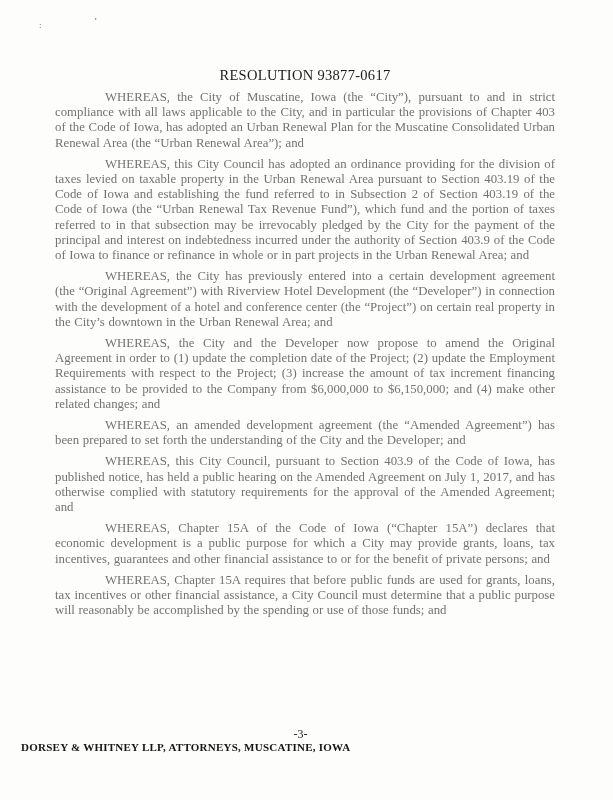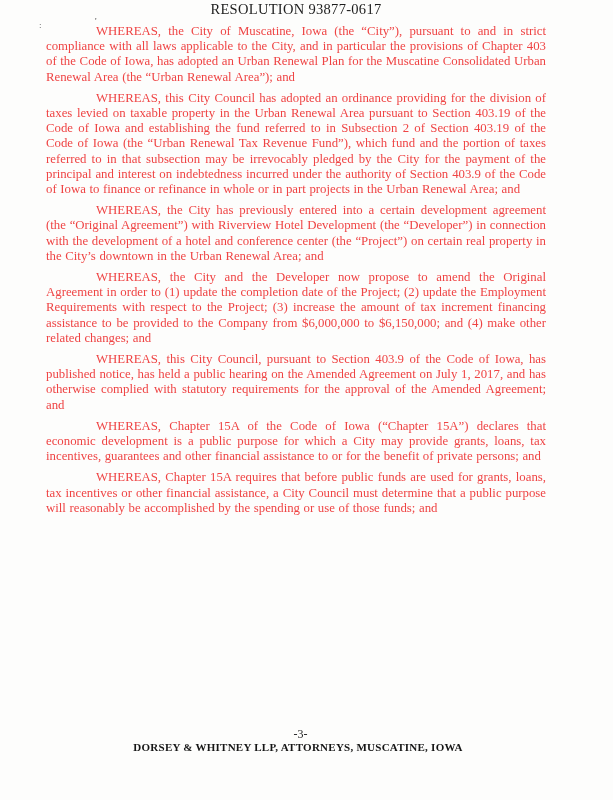--- a/index.html
+++ b/index.html
@@ -30,22 +30,23 @@
     position: absolute;
     top: 33px;
     left: 68px;
     font-size: 8.6px;
     letter-spacing: 0.15px;
     color: #2b2b2b;
   }
   .content {
     position: absolute;
     top: 0;
-    left: 46px;
+    left: 55px;
     width: 500px;
+    padding-top: 66px;
   }
   .doc-title {
     text-align: center;
     font-size: 14.5px;
     line-height: 18px;
     letter-spacing: 0.3px;
     color: #1c1c1c;
   }
   .doc-subtitle {
     margin: 10px 10px 0 50px;
@@ -55,62 +56,63 @@
     line-height: 15px;
     color: #222;
   }
   .para {
     margin: 6px 0 0 0;
     text-indent: 50px;
     text-align: justify;
     text-justify: inter-word;
     font-size: 12.8px;
     line-height: 15.2px;
-    color: #ef4444;
+    color: #737373;
     word-spacing: 0.4px;
   }
   .page-number {
     position: absolute;
     top: 727px;
     left: 0;
     right: 12px;
     text-align: center;
     font-size: 12px;
     color: #1c1c1c;
   }
   .law-firm-footer {
     position: absolute;
     top: 741px;
     left: 0;
     right: 17px;
-    text-align: center;
     font-size: 11px;
     font-weight: bold;
     letter-spacing: 0.25px;
     color: #161616;
+    padding-left: 21px;
   }
 </style>
 </head>
 <body>
 
 <div class="page">
 
   <span class="stray-mark stray-left">:</span>
   <span class="stray-mark stray-right">'</span>
 
 
   <div class="content">
 
     <div class="doc-title">RESOLUTION 93877-0617</div>
 
 
     <p class="para">WHEREAS, the City of Muscatine, Iowa (the “City”), pursuant to and in strict compliance with all laws applicable to the City, and in particular the provisions of Chapter 403 of the Code of Iowa, has adopted an Urban Renewal Plan for the Muscatine Consolidated Urban Renewal Area (the “Urban Renewal Area”); and</p>
     <p class="para">WHEREAS, this City Council has adopted an ordinance providing for the division of taxes levied on taxable property in the Urban Renewal Area pursuant to Section 403.19 of the Code of Iowa and establishing the fund referred to in Subsection 2 of Section 403.19 of the Code of Iowa (the “Urban Renewal Tax Revenue Fund”), which fund and the portion of taxes referred to in that subsection may be irrevocably pledged by the City for the payment of the principal and interest on indebtedness incurred under the authority of Section 403.9 of the Code of Iowa to finance or refinance in whole or in part projects in the Urban Renewal Area; and</p>
     <p class="para">WHEREAS, the City has previously entered into a certain development agreement (the “Original Agreement”) with Riverview Hotel Development (the “Developer”) in connection with the development of a hotel and conference center (the “Project”) on certain real property in the City’s downtown in the Urban Renewal Area; and</p>
     <p class="para">WHEREAS, the City and the Developer now propose to amend the Original Agreement in order to (1) update the completion date of the Project; (2) update the Employment Requirements with respect to the Project; (3) increase the amount of tax increment financing assistance to be provided to the Company from $6,000,000 to $6,150,000; and (4) make other related changes; and</p>
+    <p class="para">WHEREAS, an amended development agreement (the “Amended Agreement”) has been prepared to set forth the understanding of the City and the Developer; and</p>
     <p class="para">WHEREAS, this City Council, pursuant to Section 403.9 of the Code of Iowa, has published notice, has held a public hearing on the Amended Agreement on July 1, 2017, and has otherwise complied with statutory requirements for the approval of the Amended Agreement; and</p>
     <p class="para">WHEREAS, Chapter 15A of the Code of Iowa (“Chapter 15A”) declares that economic development is a public purpose for which a City may provide grants, loans, tax incentives, guarantees and other financial assistance to or for the benefit of private persons; and</p>
     <p class="para">WHEREAS, Chapter 15A requires that before public funds are used for grants, loans, tax incentives or other financial assistance, a City Council must determine that a public purpose will reasonably be accomplished by the spending or use of those funds; and</p>
 
   </div>
 
   <div class="page-number">-3-</div>
 
   <div class="law-firm-footer">DORSEY &amp; WHITNEY LLP, ATTORNEYS, MUSCATINE, IOWA</div>
 

